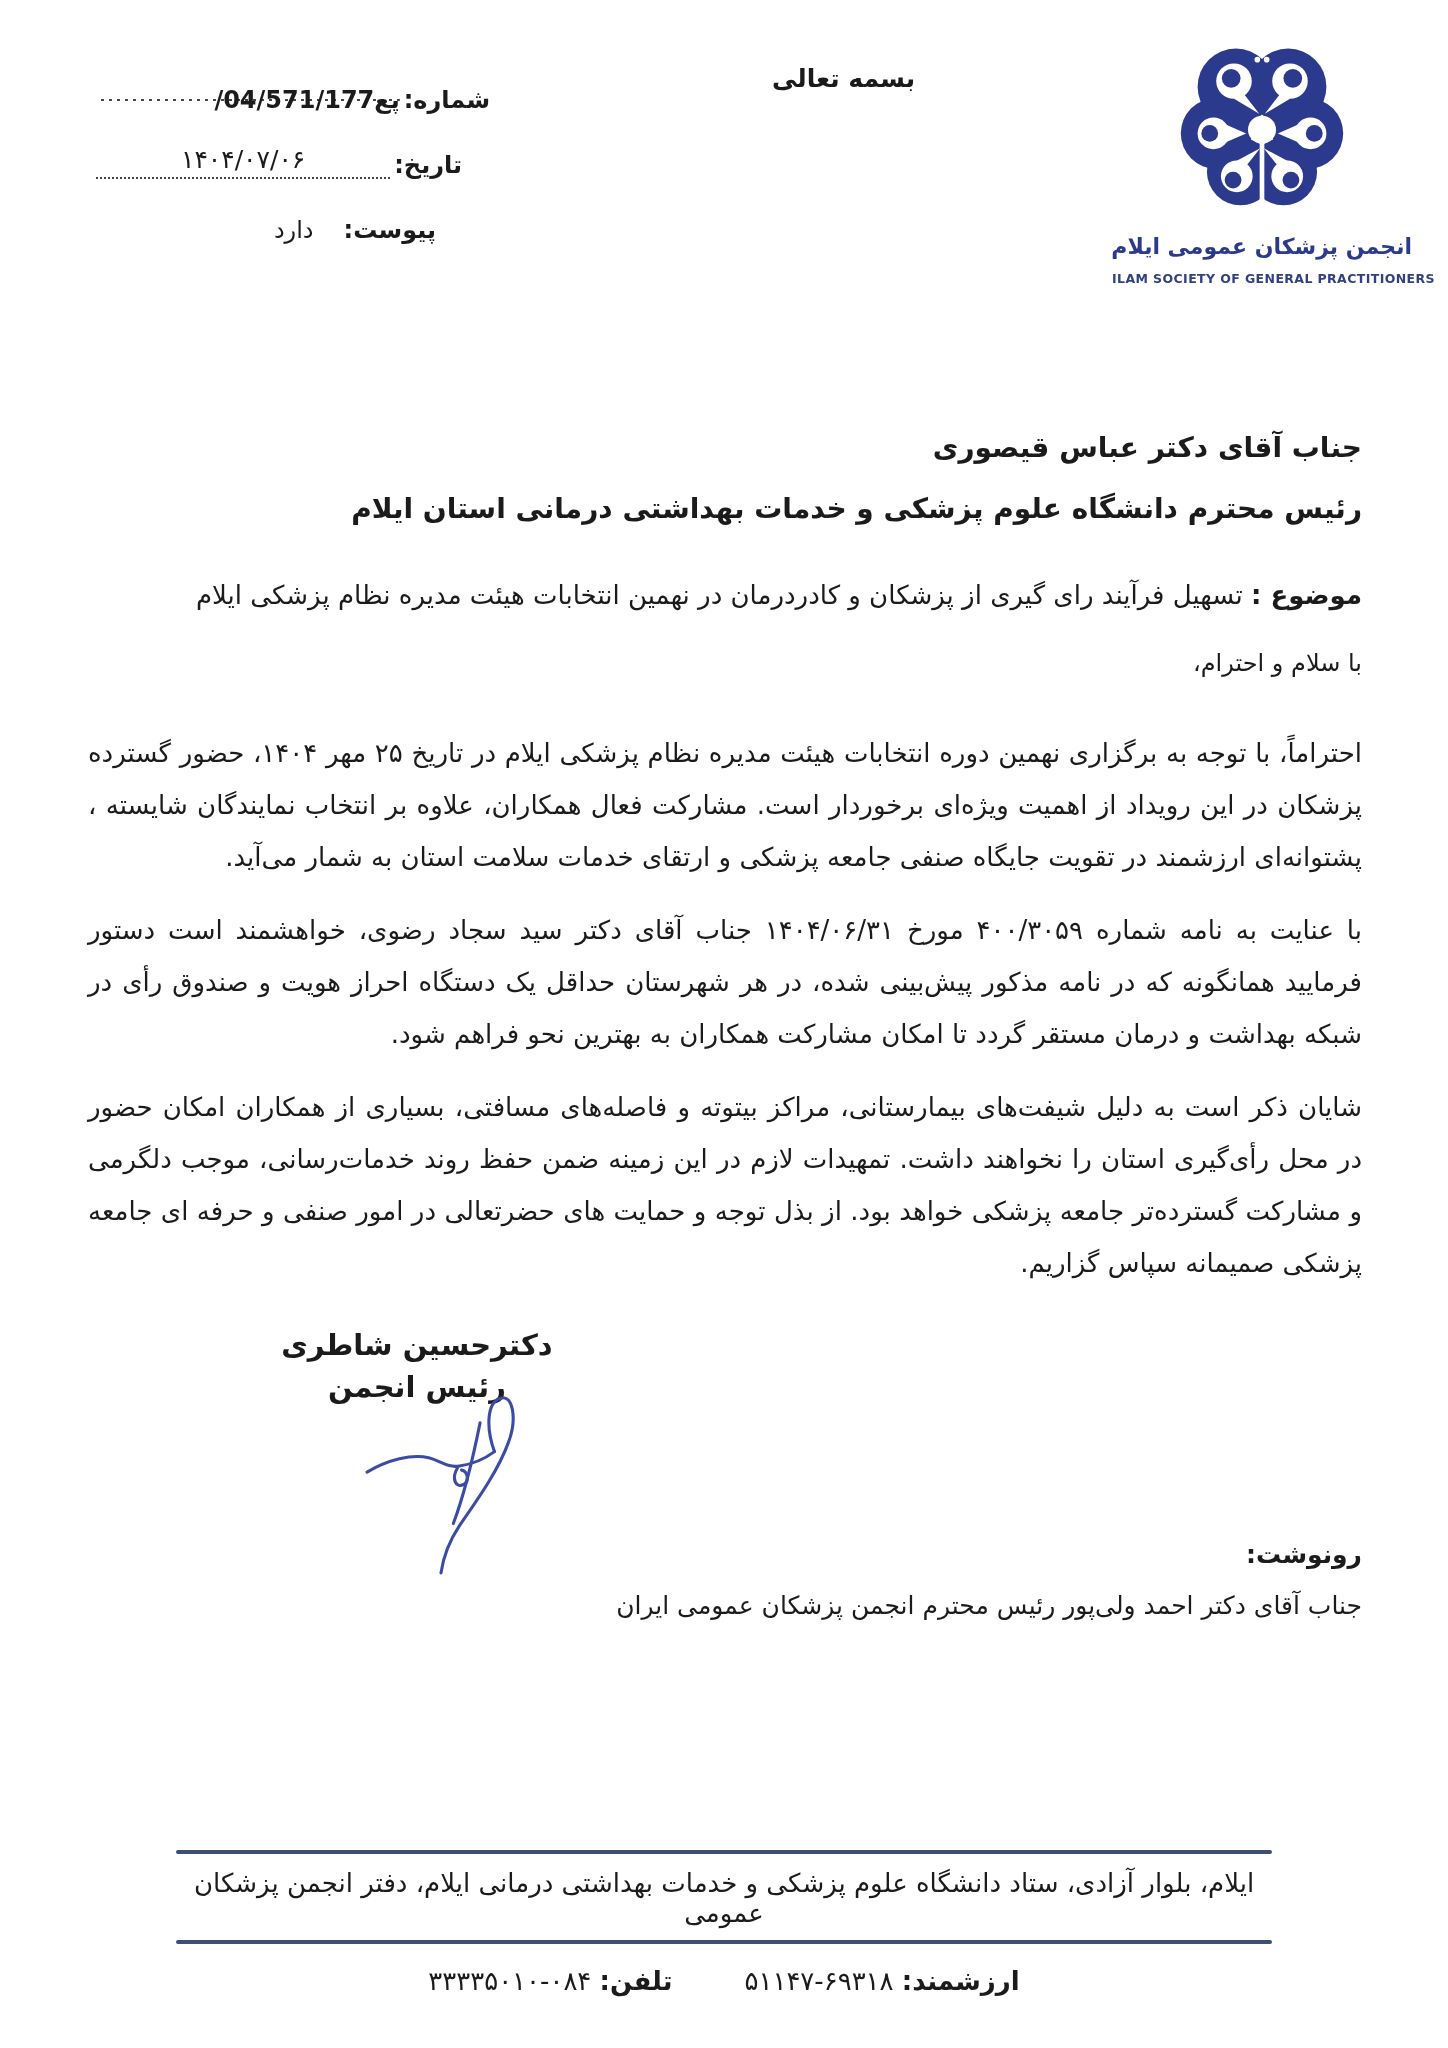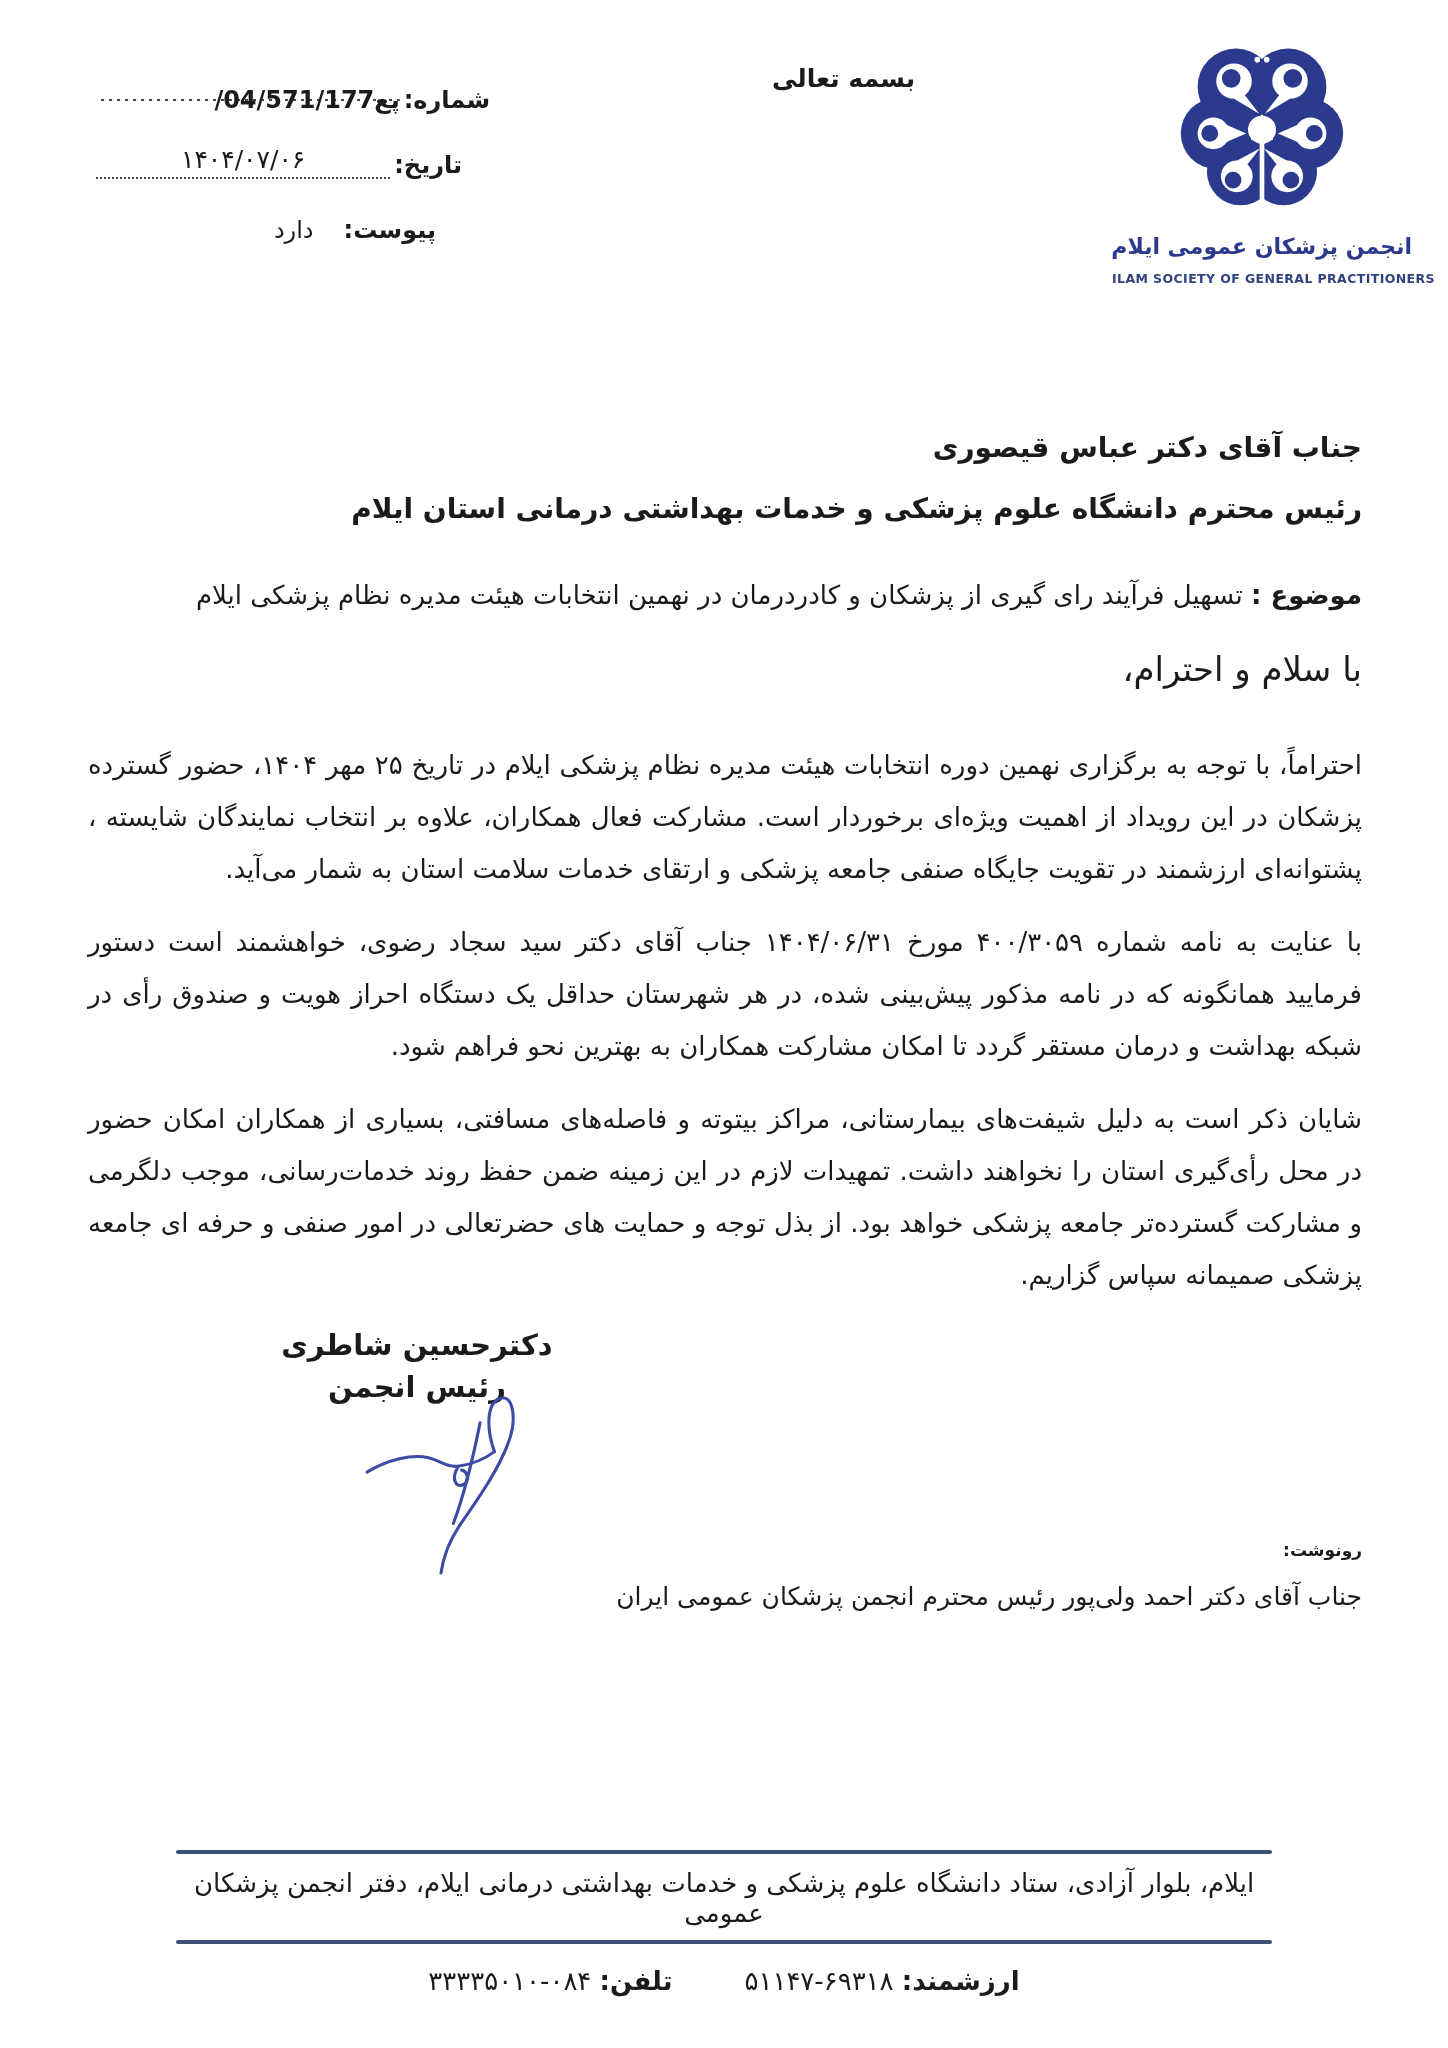--- a/index.html
+++ b/index.html
@@ -55,40 +55,40 @@
   }
   
   .body-block{
     position:absolute;left:88px;top:428px;width:1274px;
     direction:rtl;text-align:right;
   }
   .recipient{font-size:28px;font-weight:bold;line-height:40px;margin:0 0 21px 0;}
   .recipient.second{margin-bottom:44px;}
   .subject{font-size:26px;line-height:44px;margin:0 0 32px 0;}
   .subject .sub-label{font-weight:bold;}
-  .salutation{font-size:34px;margin:0 0 50px 0;}
+  .salutation{font-size:24px;margin:0 0 50px 0;}
   .para{
     font-size:26px;line-height:52px;
     text-align:justify;text-align-last:right;
     margin:0 0 21px 0;
   }
   
   .sig-block{
     position:absolute;left:252px;top:1324px;width:330px;
     text-align:center;direction:rtl;
   }
   .sig-name{font-size:29px;font-weight:bold;line-height:42px;}
   .sig-title{font-size:29px;font-weight:bold;line-height:42px;}
   .sig-scrawl{position:absolute;left:356px;top:1392px;z-index:2;}
   
   .cc-block{
     position:absolute;left:88px;top:1540px;width:1274px;
     direction:rtl;text-align:right;
   }
-  .cc-label{font-size:17px;font-weight:bold;margin-bottom:22px;}
+  .cc-label{font-size:25px;font-weight:bold;margin-bottom:22px;}
   .cc-line{font-size:25px;}
   
   .footer{
     position:absolute;left:176px;top:1850px;width:1096px;
     direction:rtl;text-align:center;
   }
   .rule{height:4px;background:#3d4f72;border-radius:2px;}
   .footer-address{font-size:26px;padding:14px 0 12px 0;}
   .footer-contact{
     margin-top:22px;font-size:26px;

